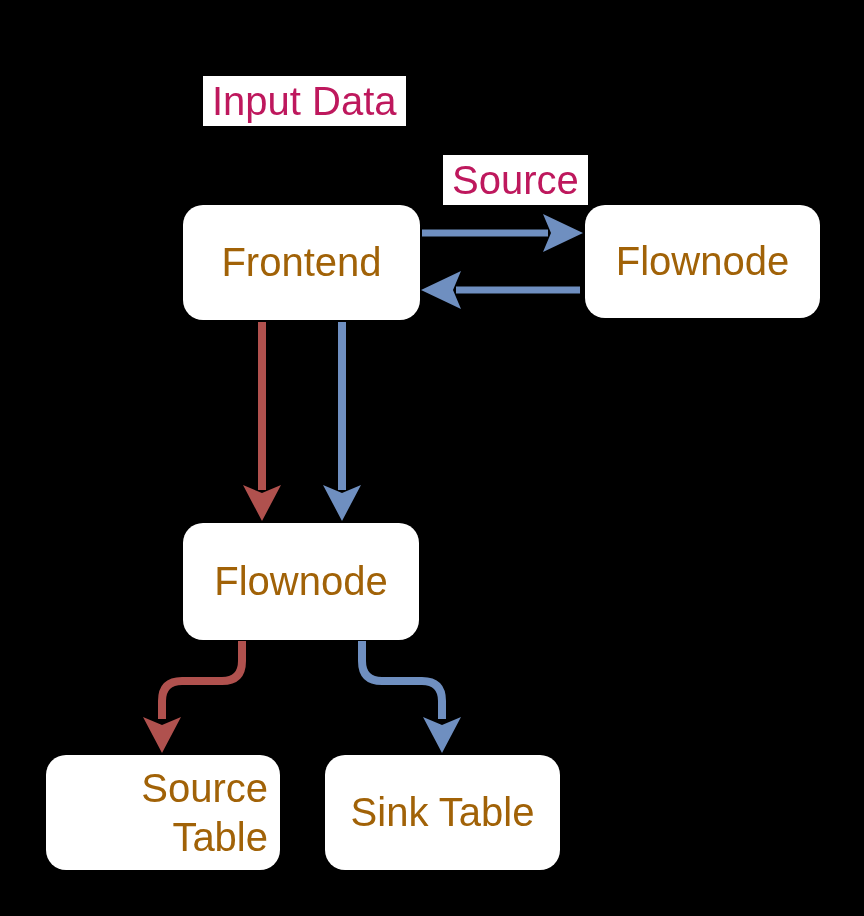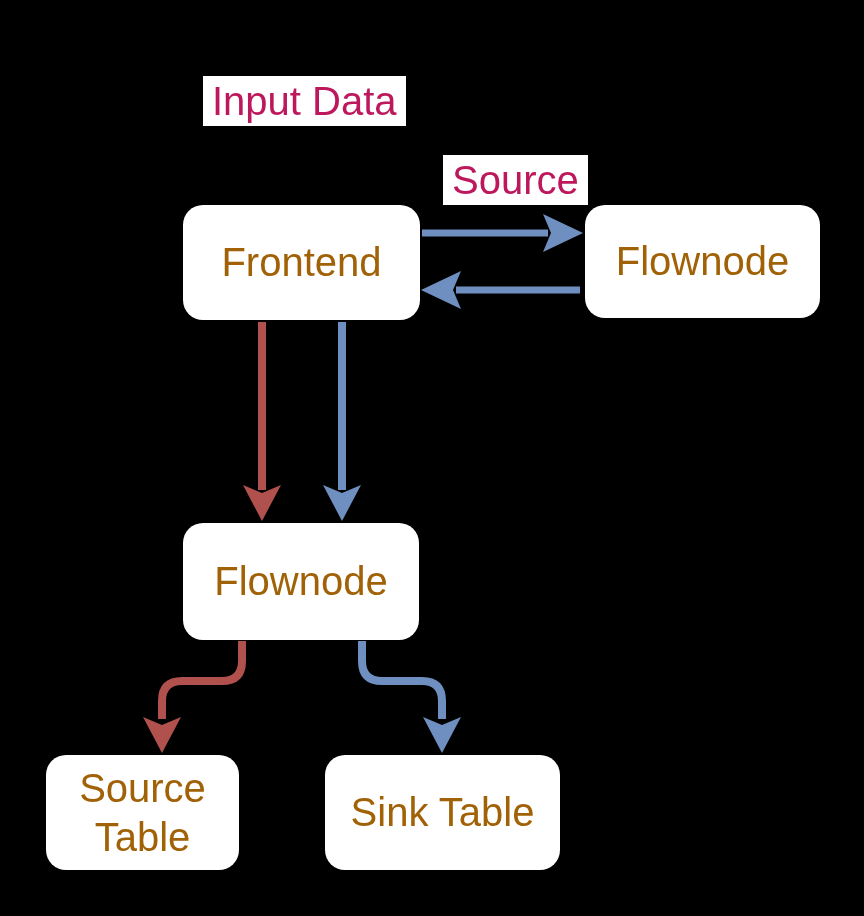--- a/index.html
+++ b/index.html
@@ -48,21 +48,21 @@
     padding: 0 9px;
     white-space: nowrap;
     z-index: 3;
   }
   #label-input-data { left: 203px; top: 76px; }
   #label-mirror     { left: 443px; top: 155px; }
 
   #node-frontend     { left: 183px; top: 205px; width: 237px; height: 115px; }
   #node-flownode     { left: 585px; top: 205px; width: 235px; height: 113px; }
   #node-datanode     { left: 183px; top: 523px; width: 236px; height: 117px; }
-  #node-source-table { left: 46px;  top: 755px; width: 193px; height: 115px; }
+  #node-source-table { left: 46px;  top: 755px; width: 234px; height: 115px; text-align: right; }
   #node-sink-table   { left: 325px; top: 755px; width: 235px; height: 115px; text-align: center; }
 </style>
 </head>
 <body>
 
 <div id="stage">
 
   <svg id="edges-svg" viewBox="0 0 864 916" xmlns="http://www.w3.org/2000/svg">
 
     <g>

